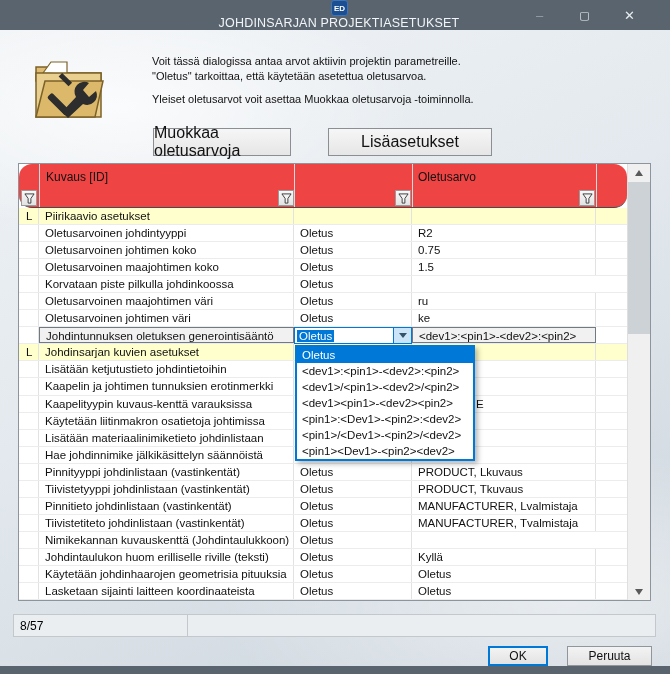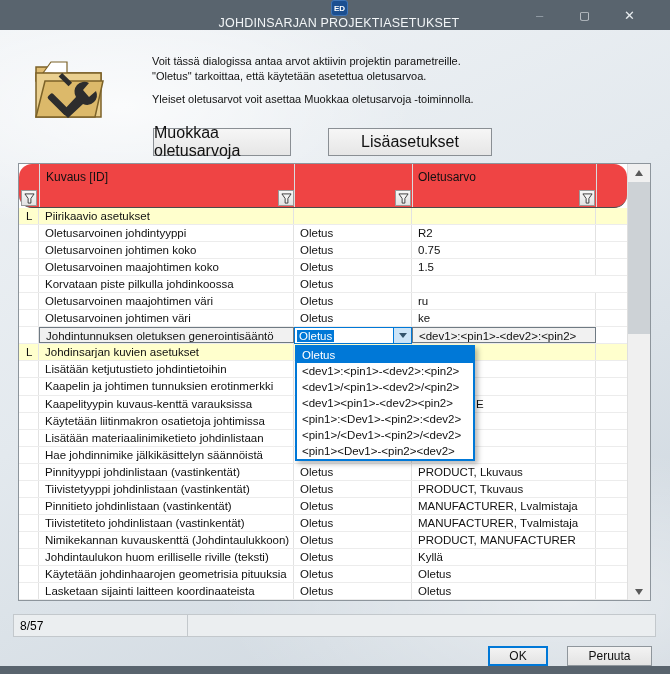--- a/index.html
+++ b/index.html
@@ -297,21 +297,20 @@
           <div class="cell c-mark"></div>
           <div class="cell c-label">Tiivistetiteto johdinlistaan (vastinkentät)</div>
           <div class="cell c-value">Oletus</div>
           <div class="cell c-default">MANUFACTURER, Tvalmistaja</div>
           <div class="cell c-extra"></div>
         </div>
         <div class="row">
           <div class="cell c-mark"></div>
           <div class="cell c-label">Nimikekannan kuvauskenttä (Johdintaulukkoon)</div>
           <div class="cell c-value">Oletus</div>
-          <div class="cell c-default">PRODUCT, MANUFACTURER</div>
           <div class="cell c-extra"></div>
         </div>
         <div class="row">
           <div class="cell c-mark"></div>
           <div class="cell c-label">Johdintaulukon huom erilliselle riville (teksti)</div>
           <div class="cell c-value">Oletus</div>
           <div class="cell c-default">Kyllä</div>
           <div class="cell c-extra"></div>
         </div>
         <div class="row">

